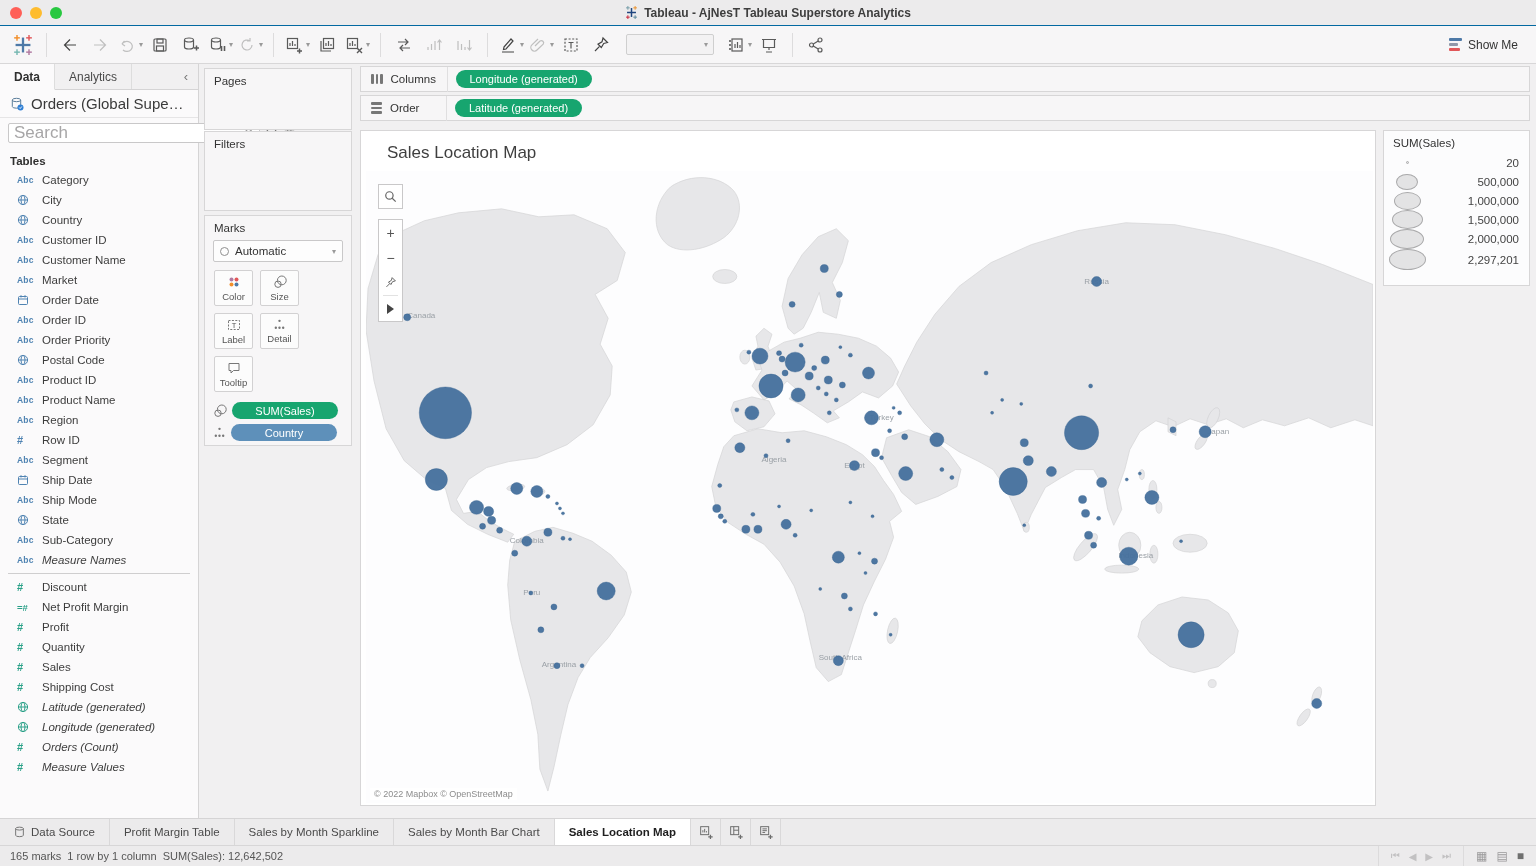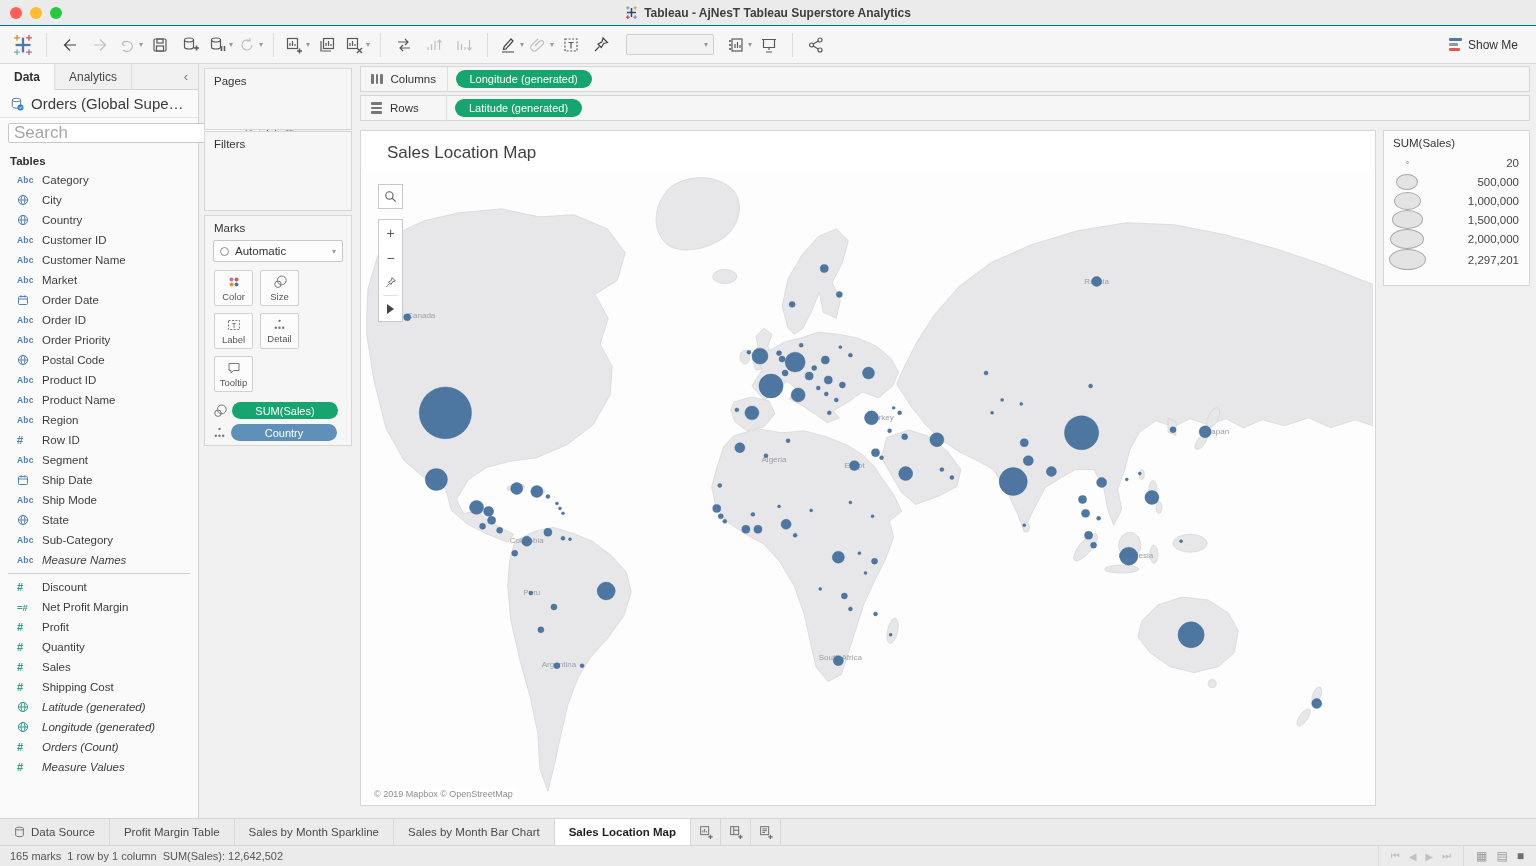--- a/index.html
+++ b/index.html
@@ -685,21 +685,21 @@
   <span id="columns-pills" style="display:flex;gap:4px">
       <span class="shelf-pill" style="background: rgb(23, 165, 111);">Longitude (generated)</span>
     </span>
 </div>
 <div class="shelf" id="rows-shelf">
   <span class="shelf-ic" style="flex-direction:column;display:flex;gap:2px;align-items:flex-start">
     <span style="width:11px;height:2.5px;background:#777;border-radius:1px"></span>
     <span style="width:11px;height:2.5px;background:#777;border-radius:1px"></span>
     <span style="width:11px;height:2.5px;background:#777;border-radius:1px"></span>
   </span>
-  <span class="shelf-label">Rows</span>
+  <span class="shelf-label">Order</span>
   <span class="shelf-div"></span>
   <span id="rows-pills" style="display:flex;gap:4px">
       <span class="shelf-pill" style="background: rgb(23, 165, 111);">Latitude (generated)</span>
     </span>
 </div>
 
 <div class="sheet">
   <div class="sheet-title">Sales Location Map</div>
   <div class="map-area">
     <svg class="world" viewBox="0 0 1002 635" preserveAspectRatio="none">
@@ -882,21 +882,21 @@
       <div class="mz-btn">
         <svg width="13" height="13" viewBox="0 0 16 16">
             <path d="M10,2 l4,4 -3.4,0.9 -2.1,3.6 -3,-3 3.6,-2.1 Z M7.2,9.2 L3,13.4" fill="none" stroke="#555" stroke-width="1.1"></path>
           </svg>
       </div>
       <div class="mz-sep"></div>
       <div class="mz-btn">
           <span class="tri-right"></span>
         </div>
     </div>
-    <div class="attribution">© 2019 Mapbox © OpenStreetMap</div>
+    <div class="attribution">© 2022 Mapbox © OpenStreetMap</div>
   </div>
 </div>
 
 <div class="legend">
   <div class="legend-title">SUM(Sales)</div>
   <div id="legend-rows">
       <div class="legend-row">
         <span class="lg-cell">
           <span class="lg-ellipse" style="width: 3px; height: 3px;"></span>
         </span>

